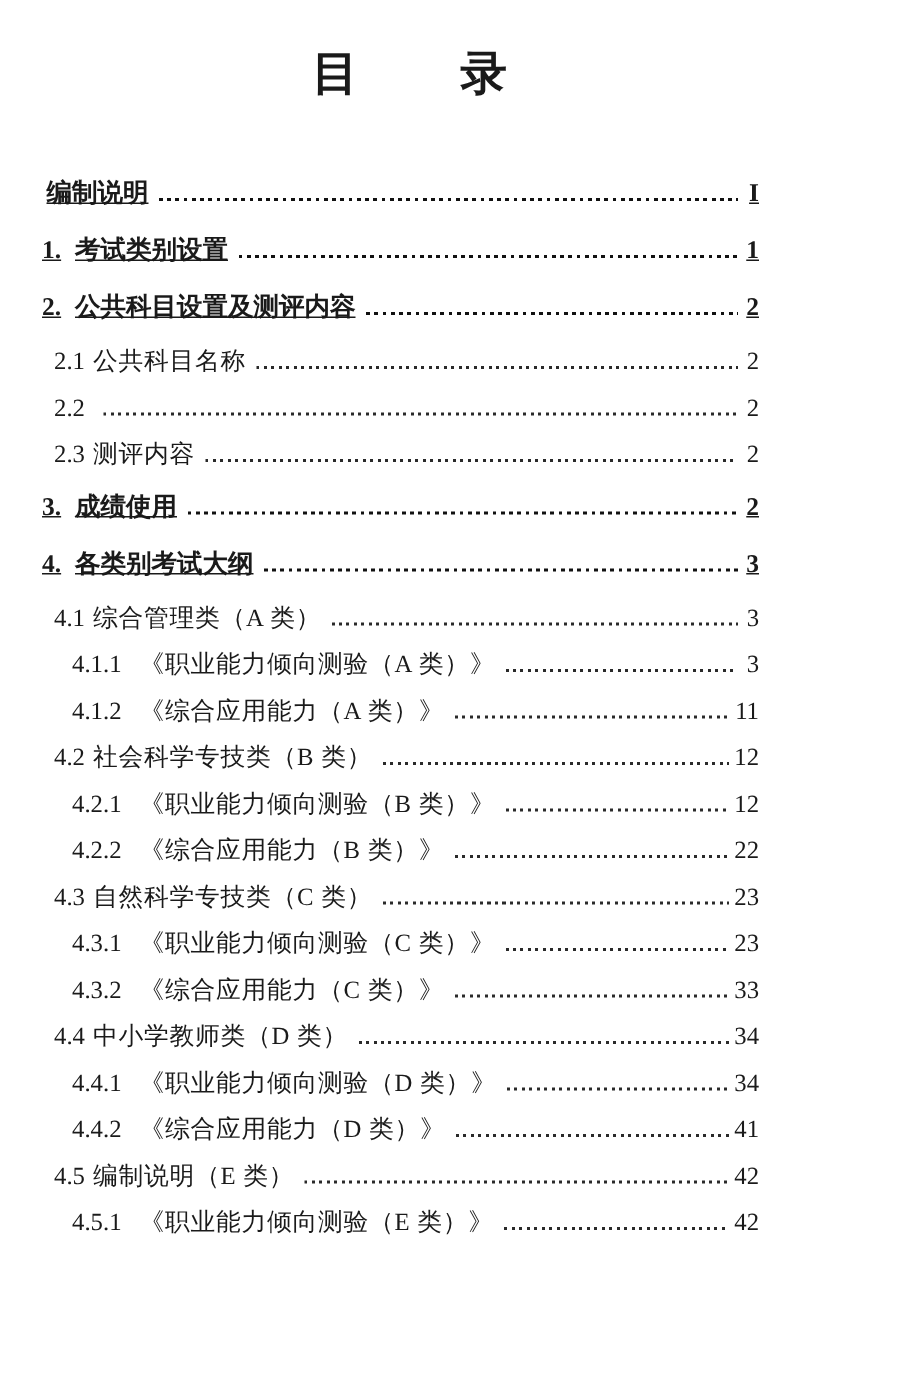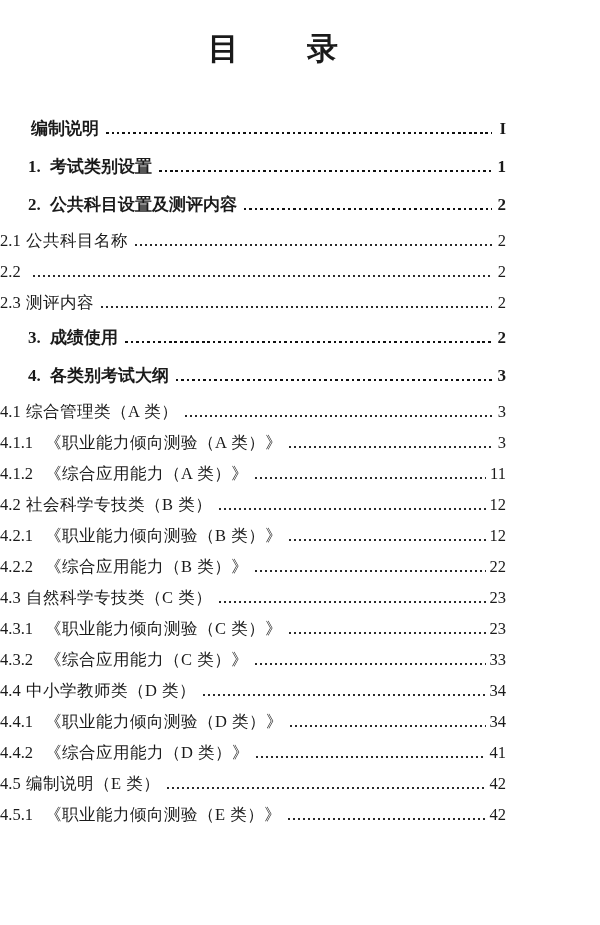--- a/index.html
+++ b/index.html
@@ -13,26 +13,26 @@
   .title {
     margin:28px 0 0 0; text-align:center;
     font-size:31px; font-weight:bold; letter-spacing:2px;
     color:var(--text);
   }
   .toc { margin-top:41px; padding-right:42px; }
   .toc-row {
     display:flex; align-items:baseline;
     font-size:16.5px; line-height:31px; white-space:nowrap;
   }
-  .toc-row.bold { font-weight:bold; font-size:17px; line-height:36px; margin:2px 0; }
+  .toc-row.bold { font-weight:bold; font-size:17px; line-height:36px; margin:2px 0;text-decoration:underline; }
   .level-1 { padding-left:28px; }
   .level-1 .num { width:22px; }
-  .level-2 { }
+  .level-2 { padding-left:36px; }
   .level-2 .num { width:26px; }
-  .level-3 { }
+  .level-3 { padding-left:48px; }
   .level-3 .num { width:45px; }
   .no-num { padding-left:31px; }
   .num { flex:none; }
   .label { flex:none; }
   .toc-row:not(.bold) .label { letter-spacing:0.5px; }
   .dots {
     flex:1 1 auto; height:2px; margin:0 4px 0 7px;
     background:repeating-linear-gradient(to right, #2a2a2a 0 2px, transparent 2px 5px);
   }
   .bold .dots {

